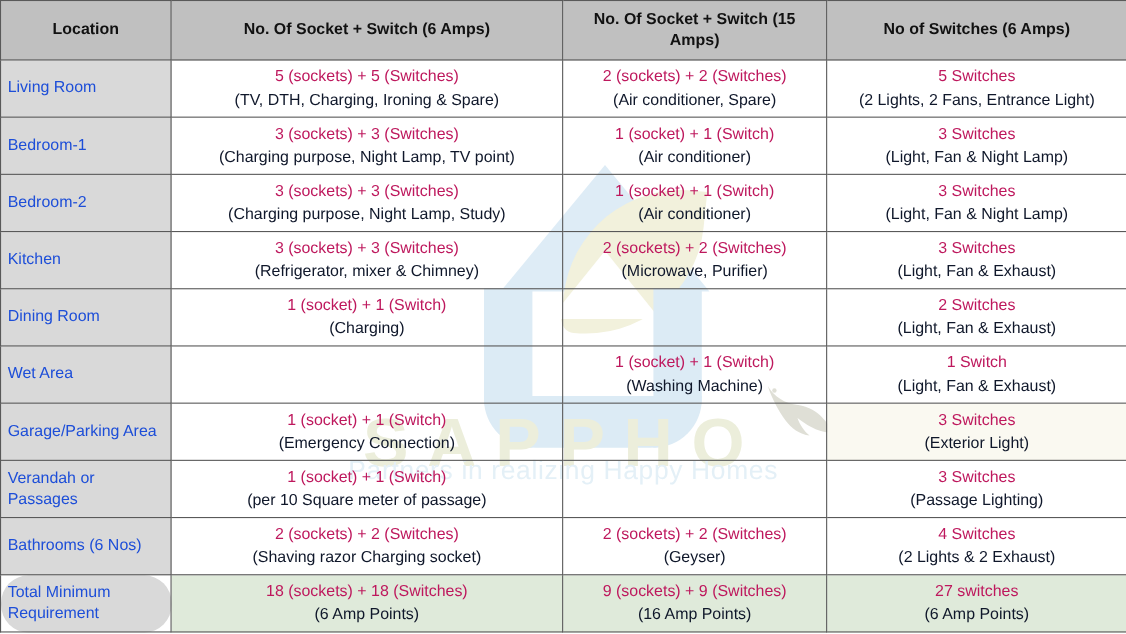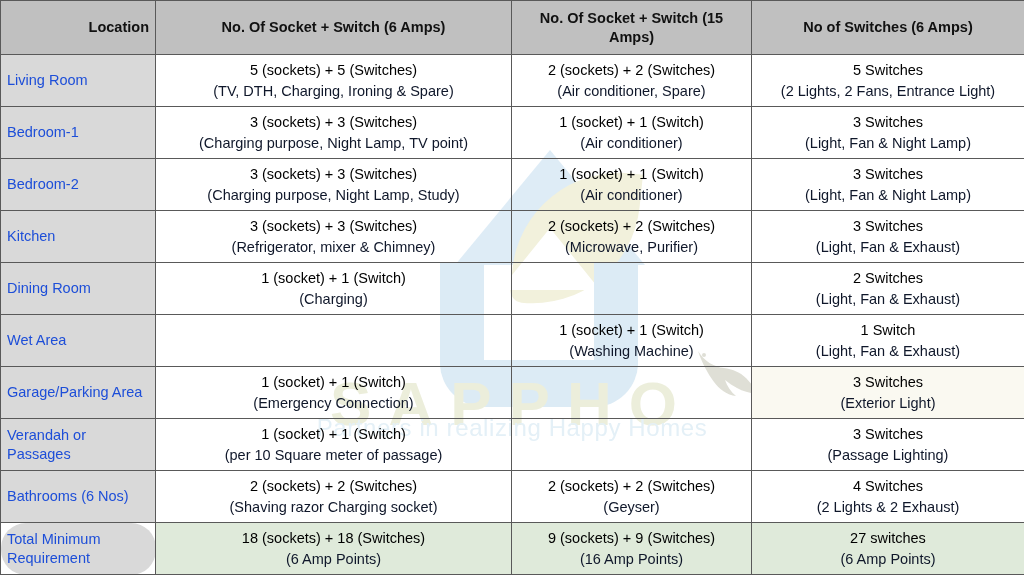--- a/index.html
+++ b/index.html
@@ -137,39 +137,39 @@
     background: #c0c0c0;
     height: 54px;
     font-size: 14.5px;
     font-weight: 700;
     color: #111111;
     text-align: center;
     vertical-align: top;
     padding-top: 8px;
     line-height: 19px;
   }
-  thead th.h-loc { text-align: right; }
+  thead th.h-loc { text-align: center; }
 
   tbody tr { height: 52px; }
   td.loc {
     background: #d9d9d9;
     font-size: 14.5px;
     color: #1d4ed8;
     text-align: left;
     padding-left: 8px;
     line-height: 19px;
   }
   td.val {
     background: transparent;
     text-align: center;
     font-size: 14.5px;
     line-height: 21px;
     color: #111111;
   }
-  td.val .n { color: #000000; display: block; }
+  td.val .n { color: #be185d; display: block; }
   td.val .d { color: #0f172a; display: block; }
 
   td.tint { background: #faf9f1; }
   tr.total td.loc { background: #d9d9d9; border-radius: 25px; }
   tr.total td.val { background: #dfeada; }
   tr.total { height: 52px; }
 </style>
 </head>
 <body>
 

